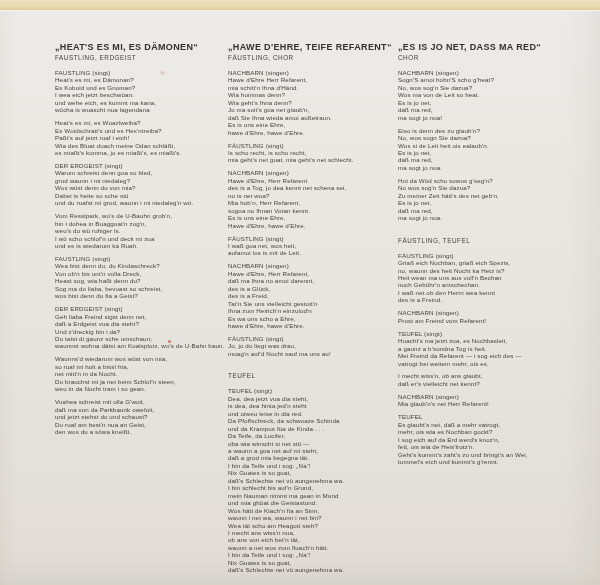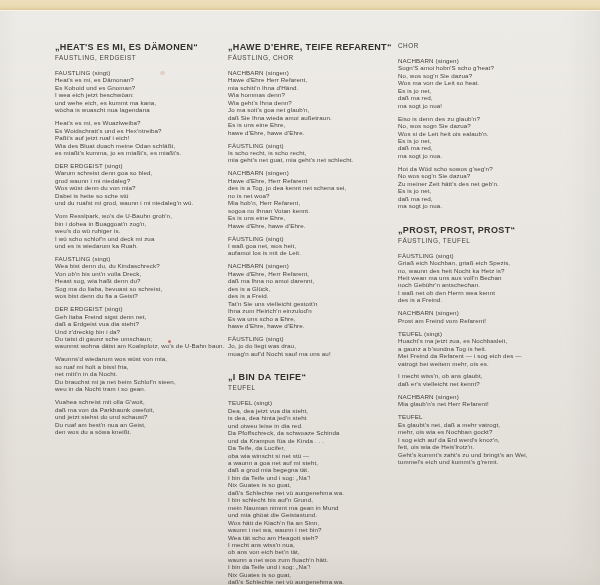--- a/index.html
+++ b/index.html
@@ -148,21 +148,20 @@
             <div class="line">Es wa uns scho a Ehre,</div>
             <div class="line">hawe d'Ehre, hawe d'Ehre.</div>
           </div>
           <div class="stanza">
             <div class="line">FÄUSTLING (singt)</div>
             <div class="line">Jo, jo do liegt was drau,</div>
             <div class="line">muag'n auf'd Nocht sauf ma uns au!</div>
           </div>
         </div>
         <div class="song">
-          <div class="song-title">„I BIN DA TEIFE“</div>
           <div class="song-subtitle">TEUFEL</div>
           <div class="stanza">
             <div class="line">TEUFEL (singt)</div>
             <div class="line">Dea, dea jetzt vua dia steht,</div>
             <div class="line">is dea, dea hinta jed'n steht</div>
             <div class="line">und oiweu leise in dia red.</div>
             <div class="line">Da Pfoffschreck, da schwoaze Schinda</div>
             <div class="line">und da Krampus füa de Kinda . . .</div>
             <div class="line">Da Teife, da Lucifer,</div>
             <div class="line">oba wia winscht si net stü —</div>
@@ -181,20 +180,21 @@
             <div class="line">ob ans von eich bet'n tät,</div>
             <div class="line">waunn a net wos zum fluach'n hätt.</div>
             <div class="line">I bin da Teife und i sog: „Na“!</div>
             <div class="line">Nix Guates is so guat,</div>
             <div class="line">daß's Schlechte net vü aungenehma wa.</div>
           </div>
         </div>
       </div>
     <div class="col" id="col-2">
         <div class="song">
+          <div class="song-title">„ES IS JO NET, DASS MA RED“</div>
           <div class="song-subtitle">CHOR</div>
           <div class="stanza">
             <div class="line">NACHBARN (singen)</div>
             <div class="line">Sogn'S amoi hobn'S scho g'heat?</div>
             <div class="line">No, wos sog'n Sie dazua?</div>
             <div class="line">Wos ma von de Leit so heat.</div>
             <div class="line">Es is jo net,</div>
             <div class="line">daß ma red,</div>
             <div class="line">ma sogt jo nua!</div>
           </div>
@@ -209,21 +209,20 @@
           <div class="stanza">
             <div class="line">Hot da Wöd scho sowos g'seg'n?</div>
             <div class="line">No wos sog'n Sie dazua?</div>
             <div class="line">Zu meiner Zeit hätt's des net geb'n.</div>
             <div class="line">Es is jo net,</div>
             <div class="line">daß ma red,</div>
             <div class="line">ma sogt jo nua.</div>
           </div>
         </div>
         <div class="song">
-          <div class="song-title">„PROST, PROST, PROST“</div>
           <div class="song-subtitle">FÄUSTLING, TEUFEL</div>
           <div class="stanza">
             <div class="line">FÄUSTLING (singt)</div>
             <div class="line">Griaß eich Nochban, griaß eich Spezis,</div>
             <div class="line">no, waunn des heit Nocht ka Hetz is?</div>
             <div class="line">Heit wean ma uns aus voll'n Bechan</div>
             <div class="line">noch Gebühr'n antschechan.</div>
             <div class="line">I waß net ob den Herrn wea kennt</div>
             <div class="line">des is a Freind.</div>
           </div>

